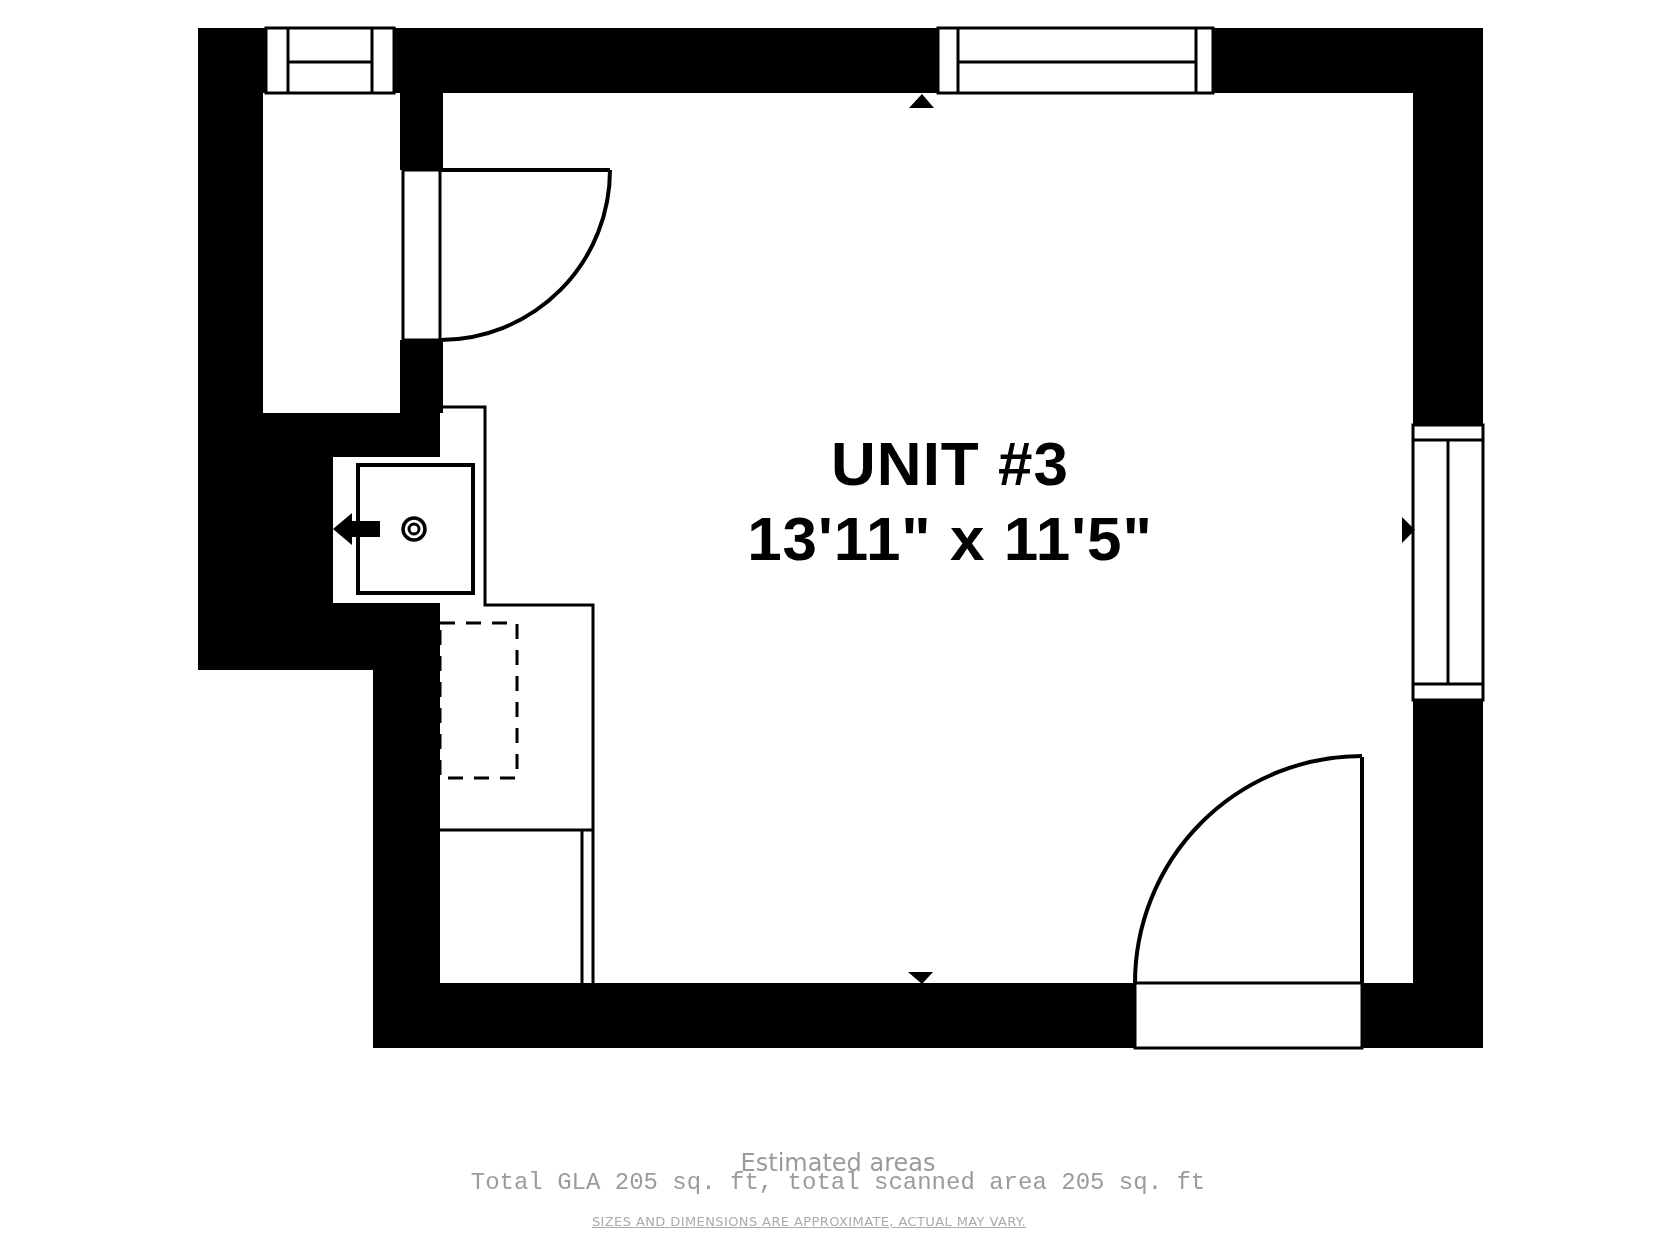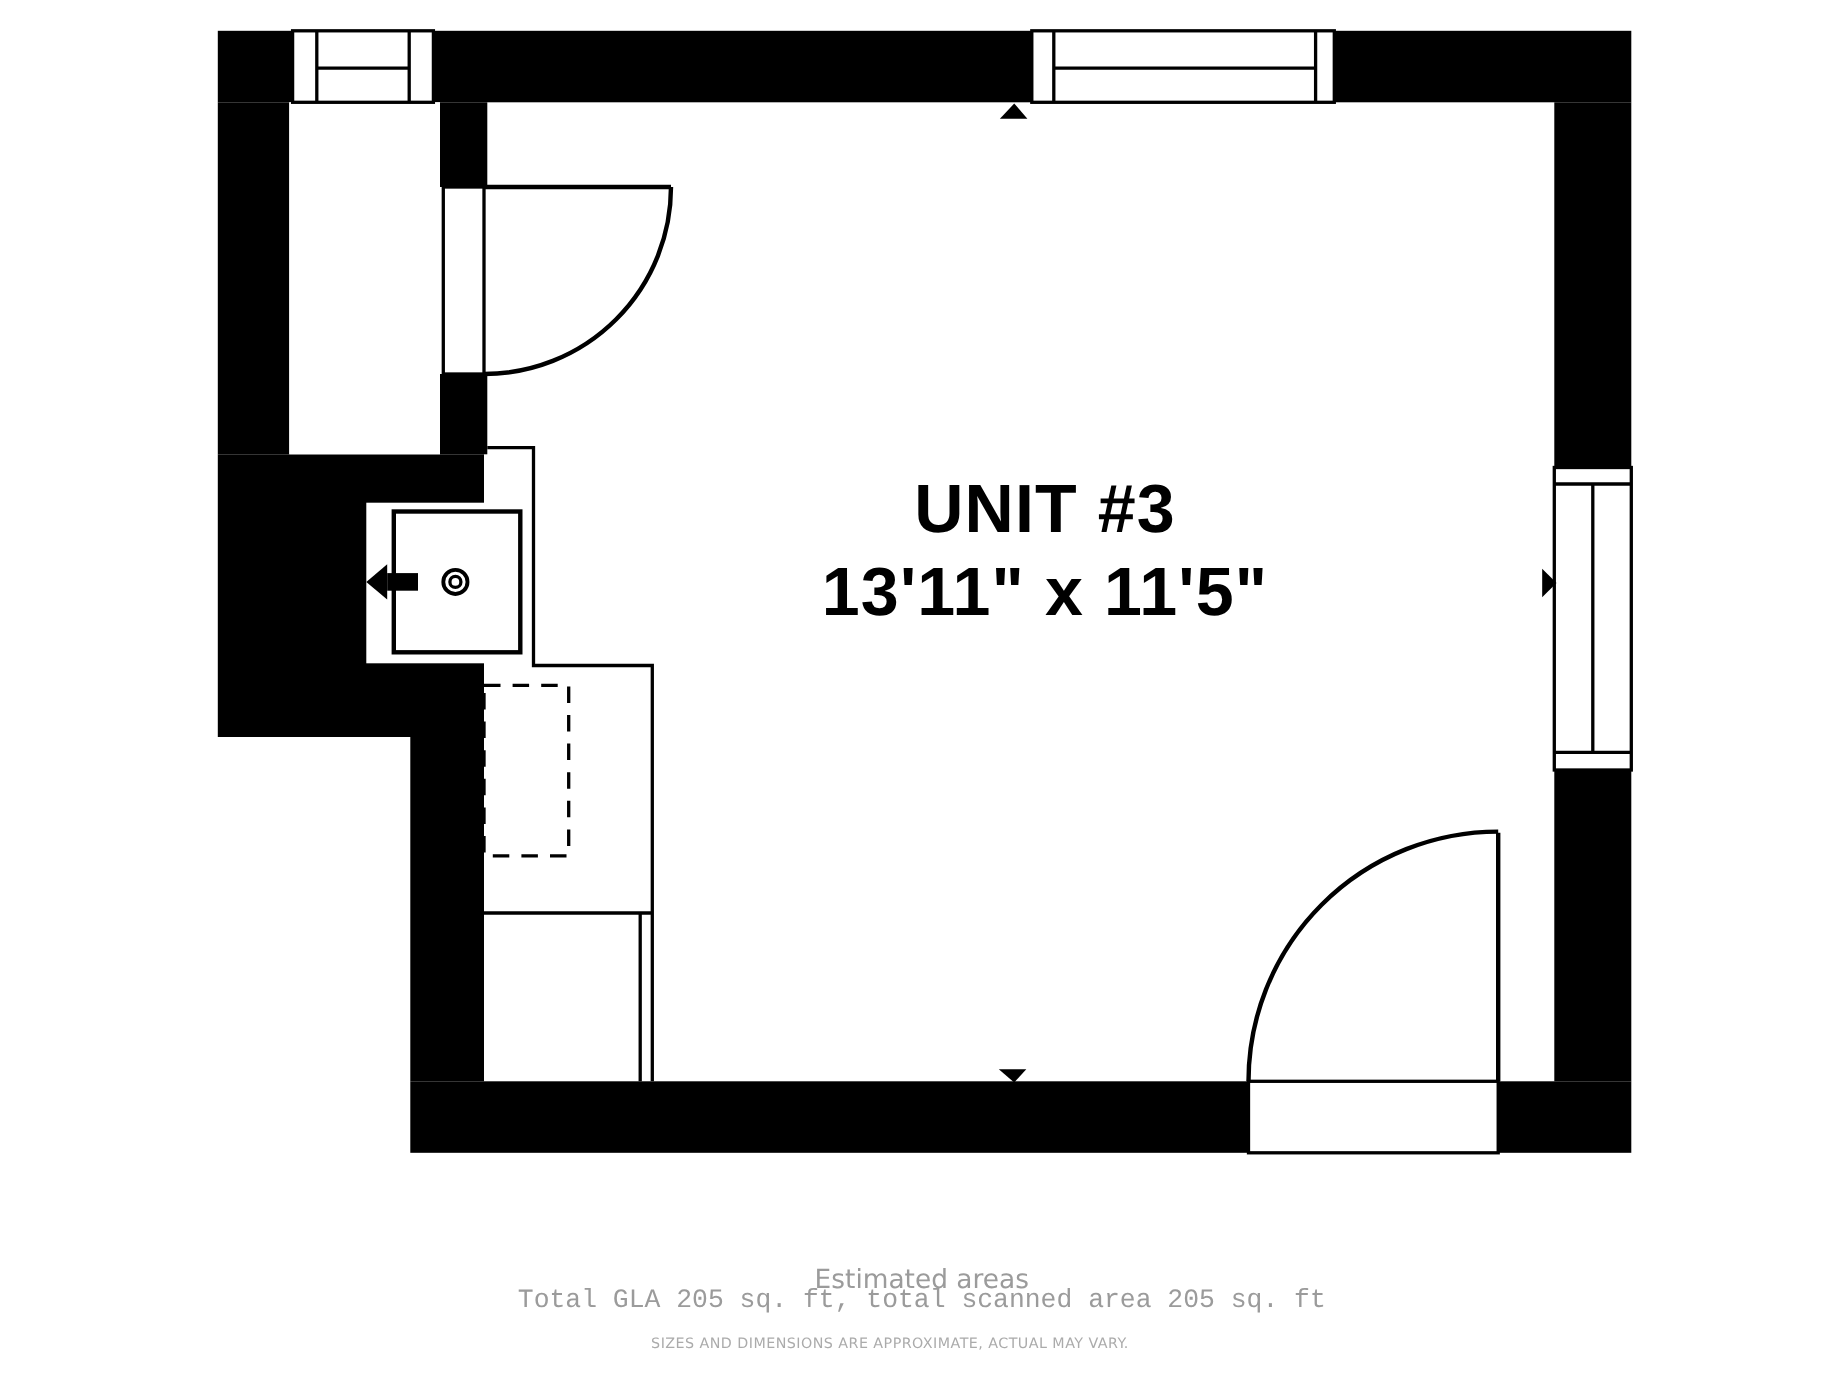--- a/index.html
+++ b/index.html
@@ -10,21 +10,21 @@
   .plan-title{left:950px;top:428px;transform:translateX(-50%);
       font:bold 62px "Liberation Sans",sans-serif;color:#000;letter-spacing:1px;}
   .plan-dims{left:950px;top:503px;transform:translateX(-50%);
       font:bold 62px "Liberation Sans",sans-serif;color:#000;letter-spacing:1px;}
   .footer-line{left:838px;transform:translateX(-50%);
       font:24px "DejaVu Sans",sans-serif;color:#9b9b9b;line-height:28px;}
   .footer-title{top:1113px;margin-top:36px;}
   .footer-l1{top:1143px;}
   .footer-l2{top:1169px;font-family:Liberation Mono, monospace;}
   .footer-disclaimer{left:809px;top:1214px;transform:translateX(-50%);
-      font:13px "DejaVu Sans",sans-serif;color:#ababab;letter-spacing:.4px;}
+      font:13px "DejaVu Sans",sans-serif;color:#ababab;letter-spacing:.4px;text-decoration:underline;}
   .watermark{left:20px;top:1086px;
       font:69px "Liberation Sans",sans-serif;color:#f1f1f1;letter-spacing:1px;
       -webkit-text-stroke:2px #bdbdbd;
       text-shadow:2px 3px 3px rgba(150,150,150,0.45);}
 </style>
 </head>
 <body>
 
 <div id="canvas">
 

